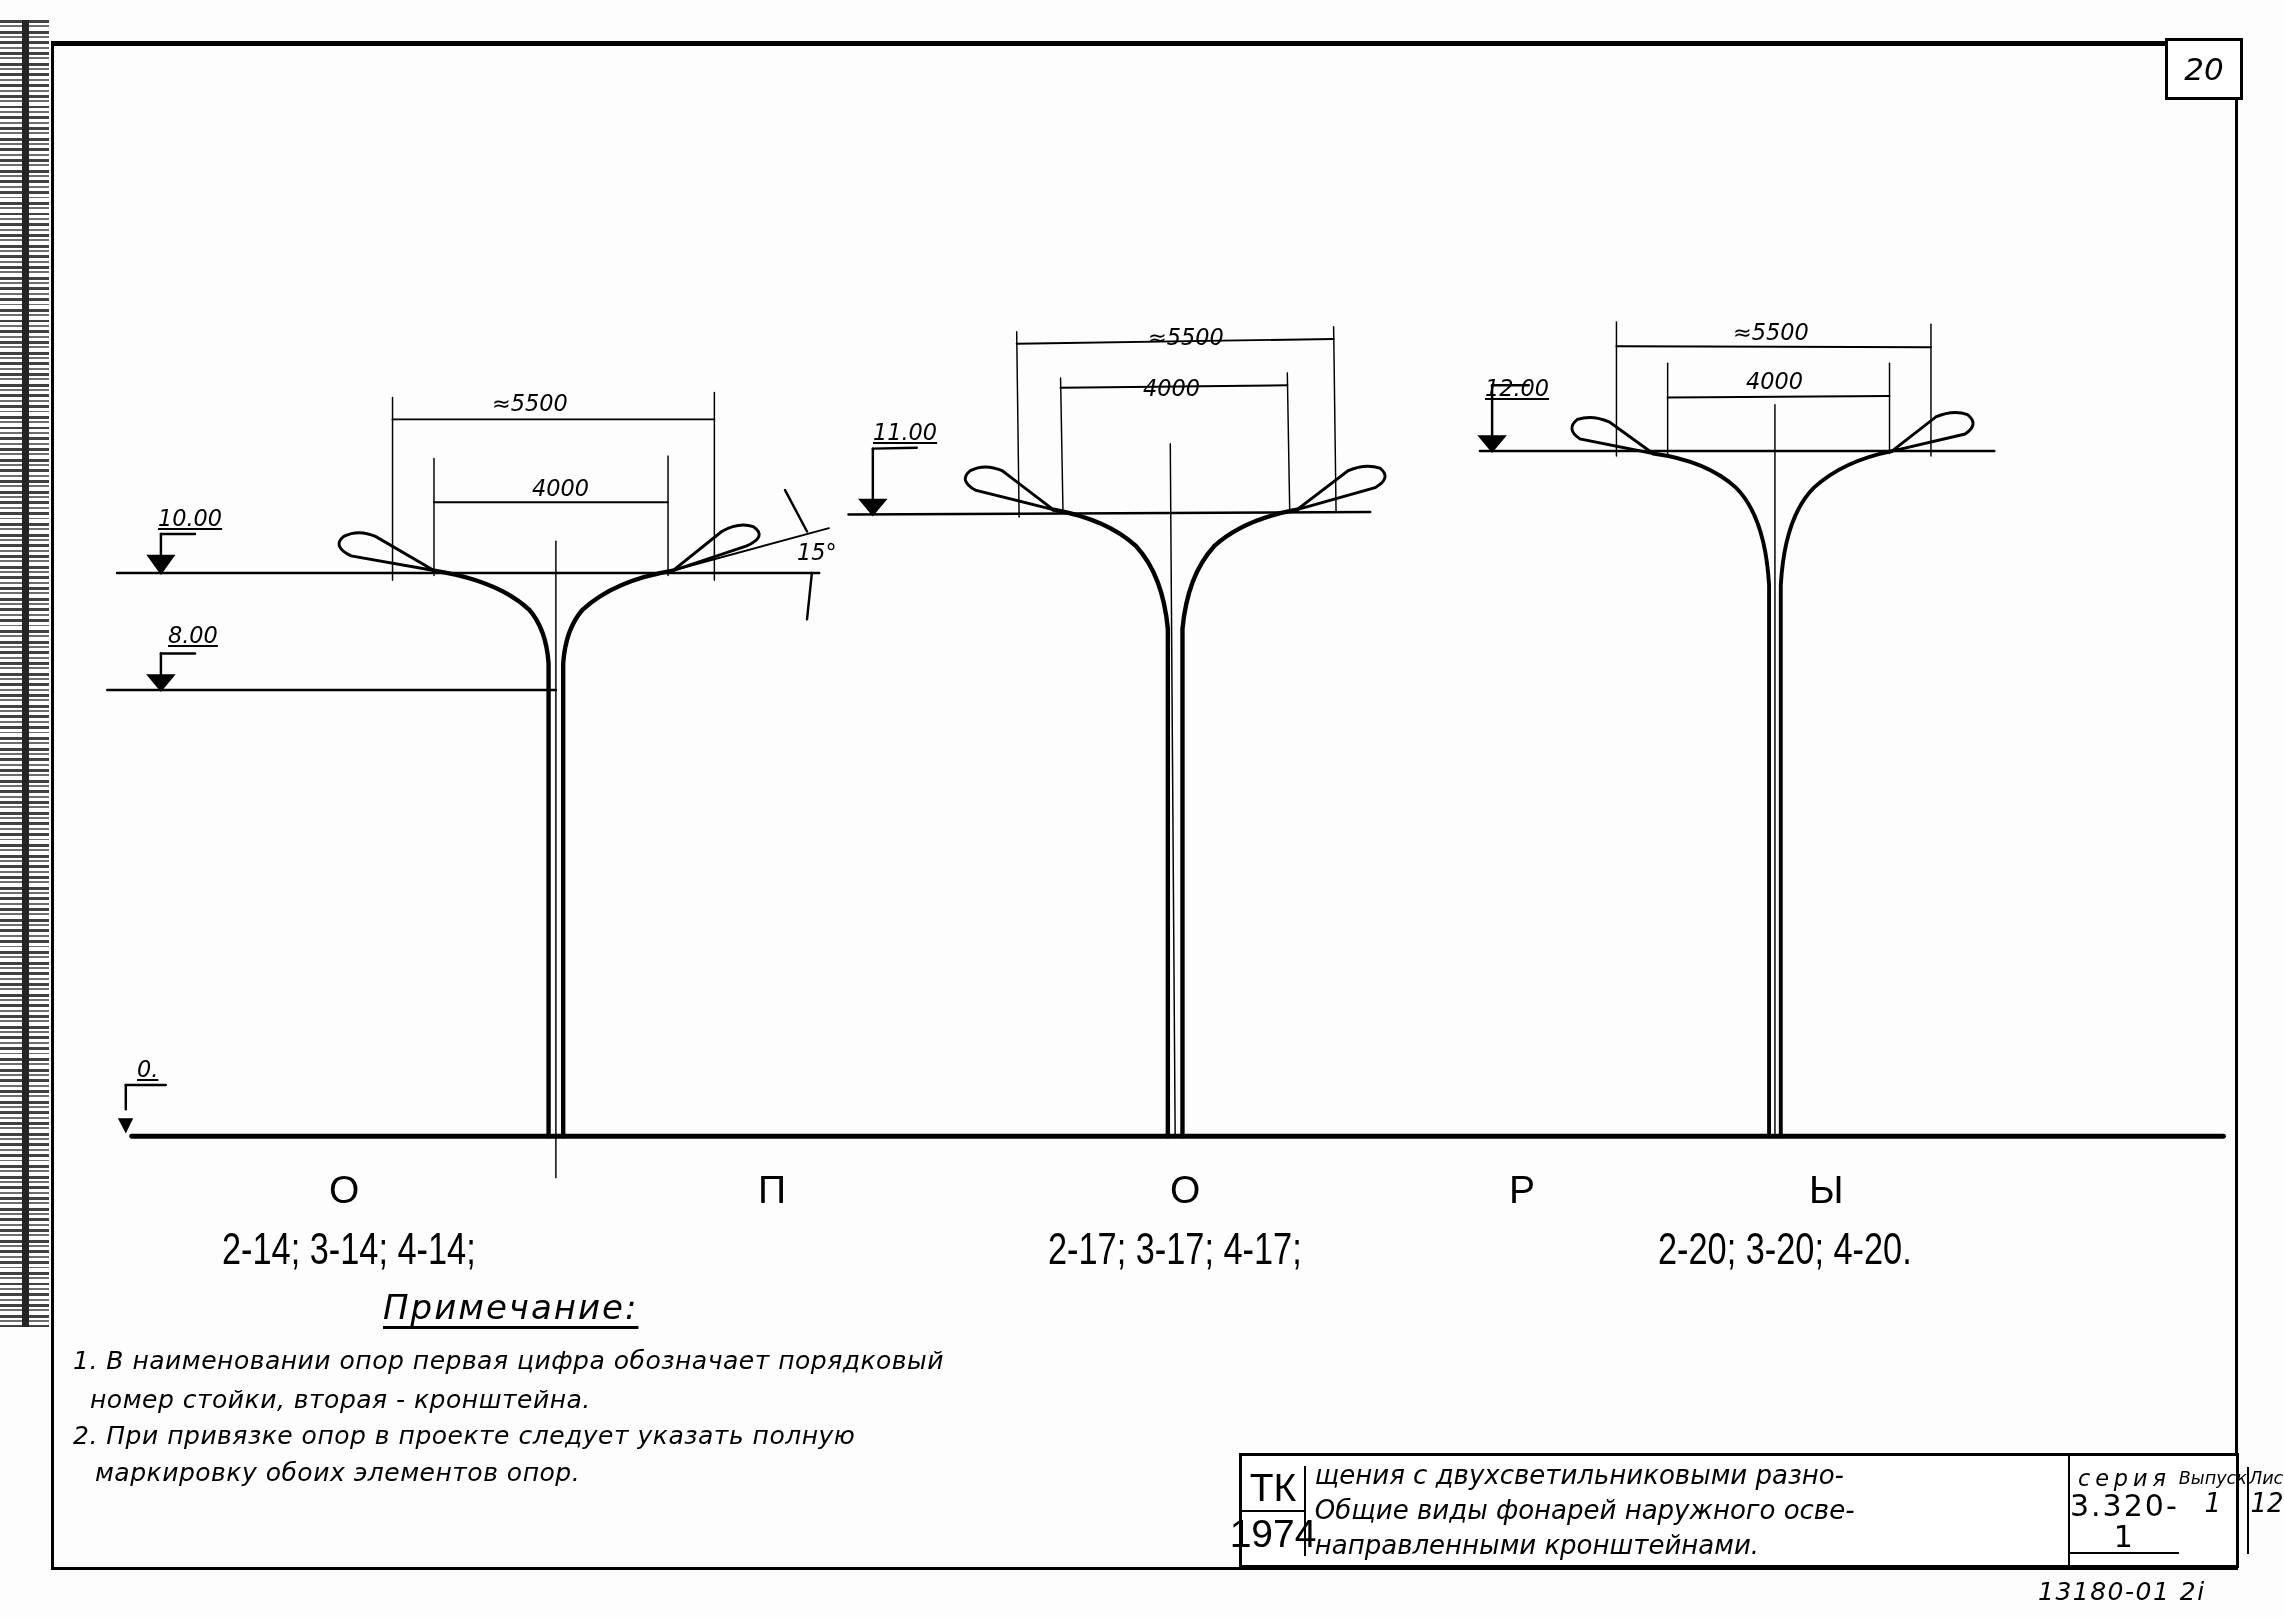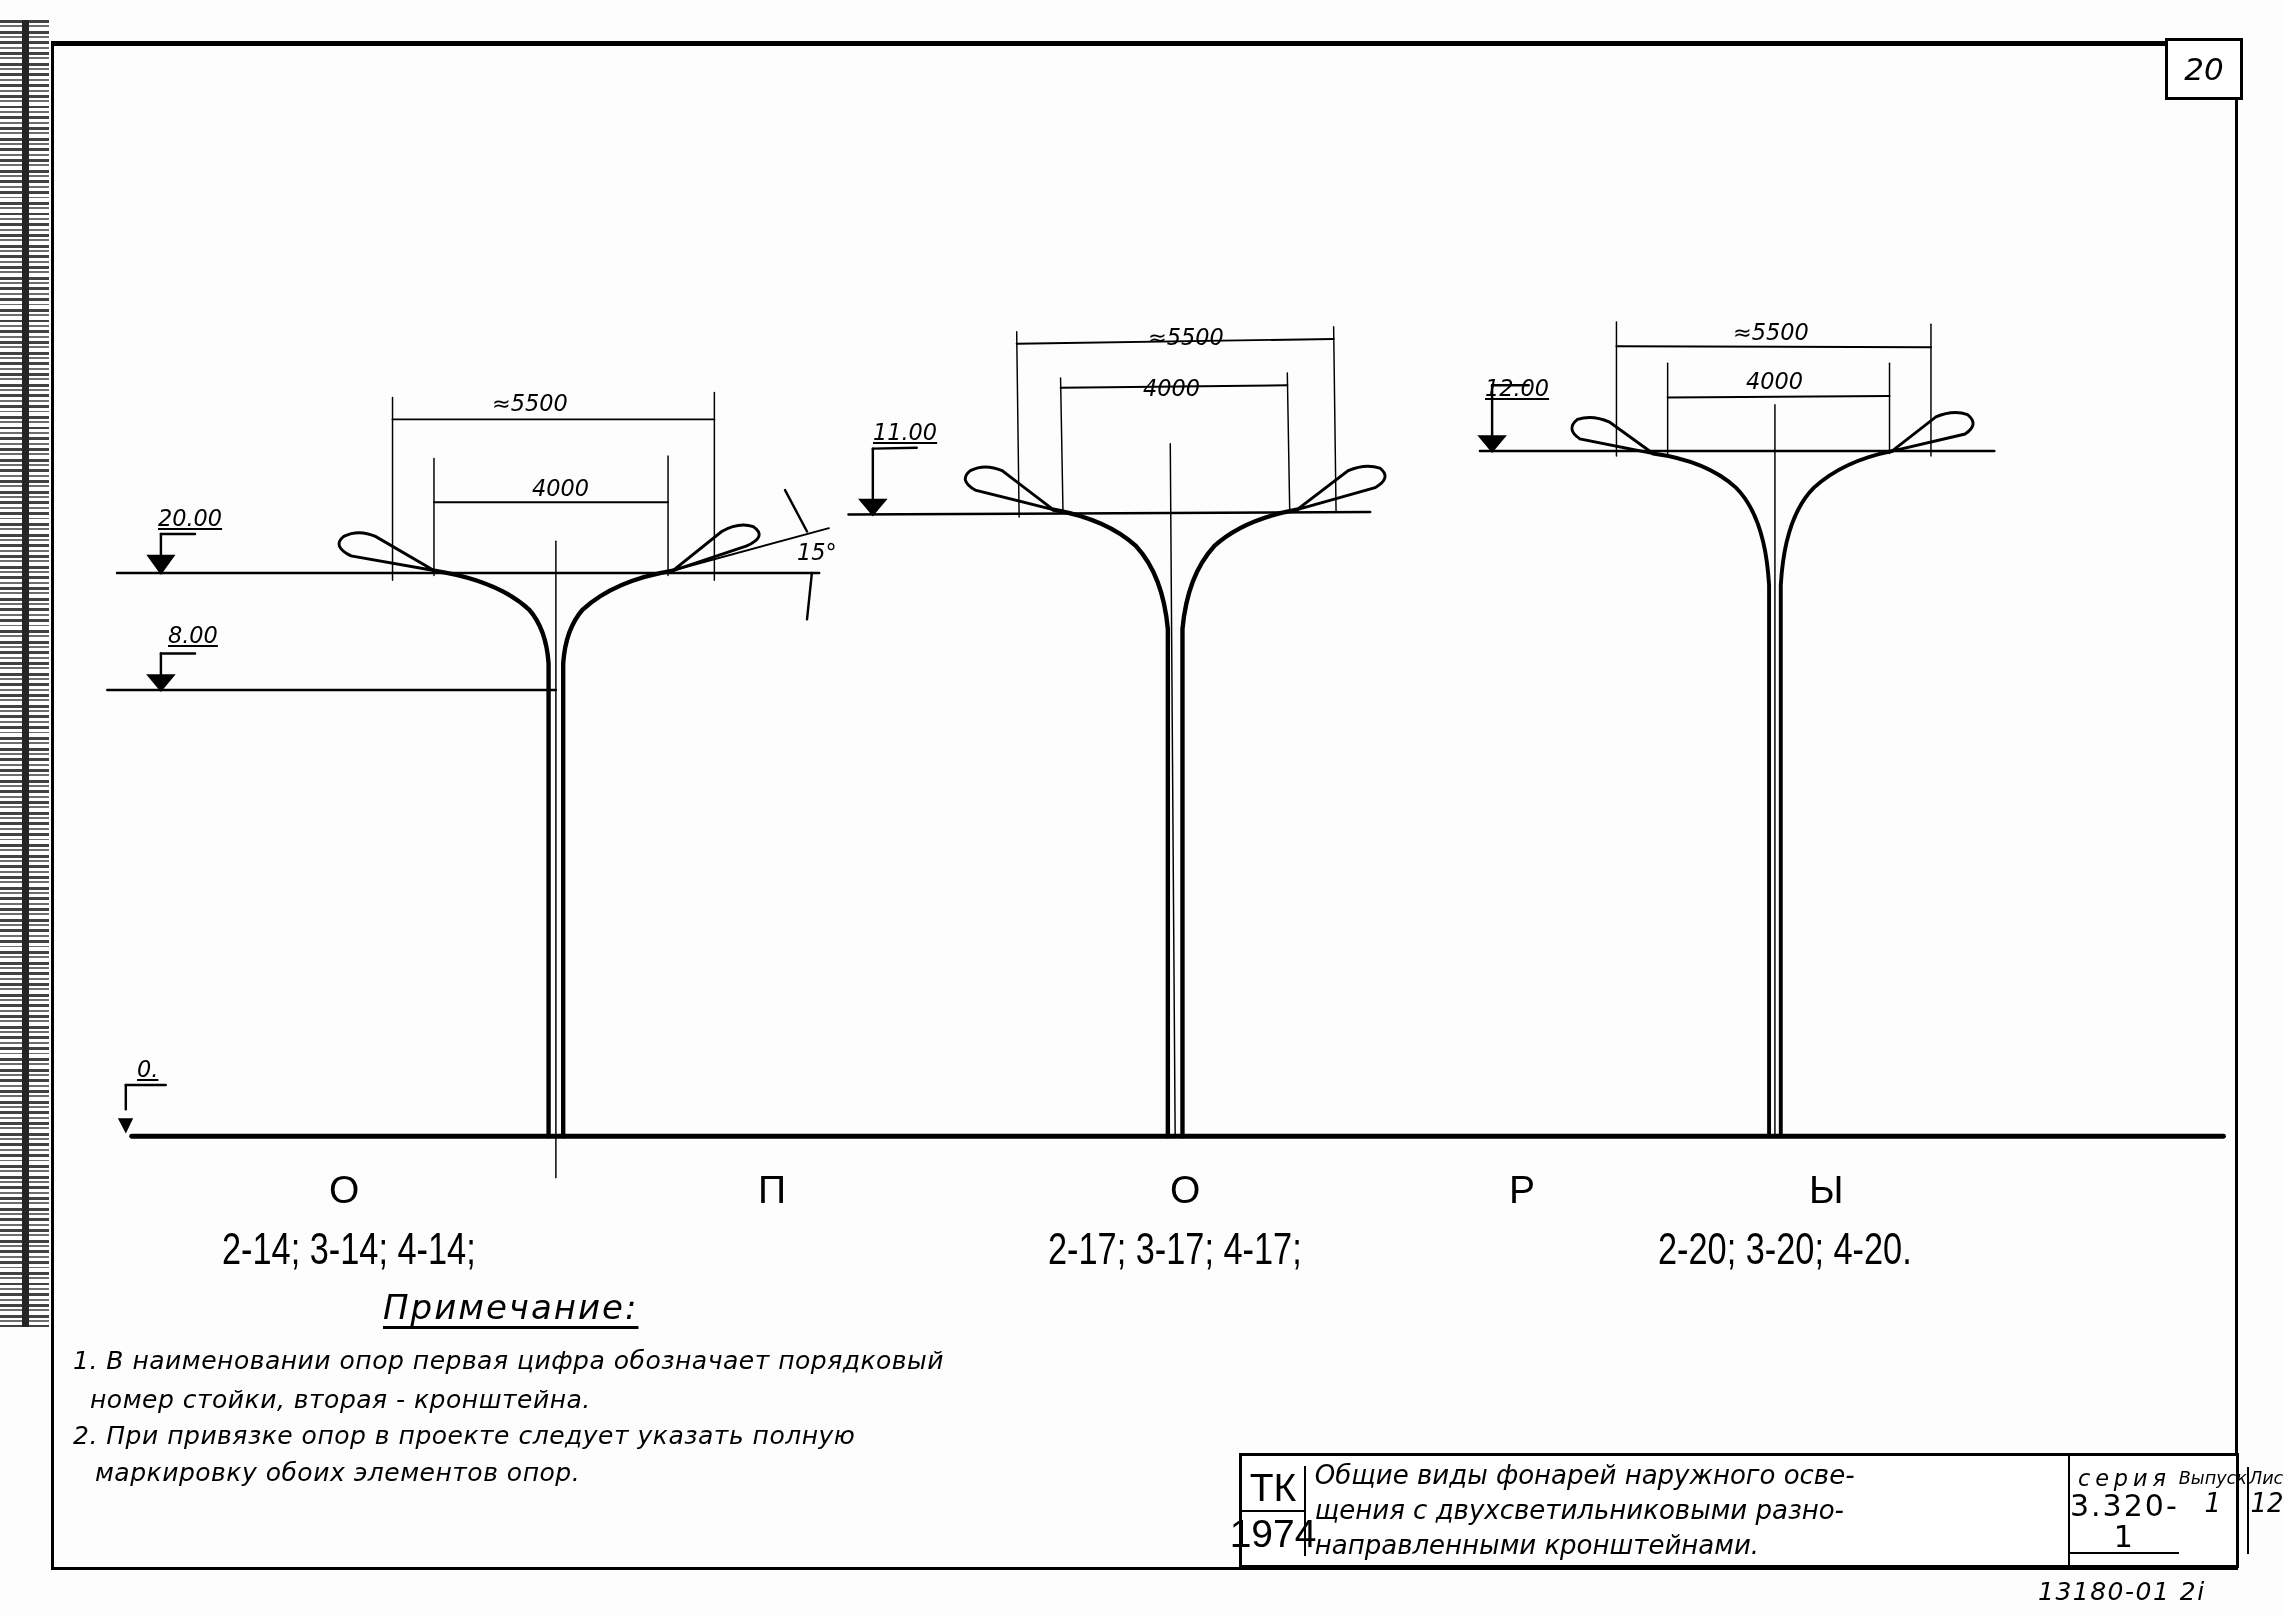--- a/index.html
+++ b/index.html
@@ -125,21 +125,21 @@
       <g>
         <line x1="258" y1="2225" x2="340" y2="2225" stroke-width="5"></line>
         <line x1="258" y1="2225" x2="258" y2="2275" stroke-width="5"></line>
         <path d="M245 2295 L270 2295 L258 2320 Z" stroke-width="4" fill="#000"></path>
       </g>
     </g>
   </svg>
 
   <div class="lbl dim" style="left:492px; top:390px;">≈5500</div>
   <div class="lbl dim" style="left:532px; top:475px;">4000</div>
-  <div class="lbl level" style="left:158px; top:505px;">20.00</div>
+  <div class="lbl level" style="left:158px; top:505px;">10.00</div>
   <div class="lbl level" style="left:168px; top:622px;">8.00</div>
   <div class="lbl dim" style="left:797px; top:539px;">15°</div>
 
   <div class="lbl dim" style="left:1148px; top:324px;">≈5500</div>
   <div class="lbl dim" style="left:1143px; top:375px;">4000</div>
   <div class="lbl level" style="left:873px; top:419px;">11.00</div>
 
   <div class="lbl dim" style="left:1733px; top:319px;">≈5500</div>
   <div class="lbl dim" style="left:1746px; top:368px;">4000</div>
   <div class="lbl level" style="left:1485px; top:375px;">12.00</div>
@@ -161,22 +161,22 @@
   <div class="note-line" style="left:90px; top:1385px;">номер стойки, вторая - кронштейна.</div>
   <div class="note-line" style="left:73px; top:1421px;">2. При привязке опор в проекте следует указать полную</div>
   <div class="note-line" style="left:95px; top:1458px;">маркировку обоих элементов опор.</div>
 
   <div class="title-block">
     <div class="tb-org">
       <div>ТК</div>
       <div>1974</div>
     </div>
     <div class="tb-title">
+      <div>щения с двухсветильниковыми разно-</div>
       <div>Общие виды фонарей наружного осве-</div>
-      <div>щения с двухсветильниковыми разно-</div>
       <div>направленными кронштейнами.</div>
     </div>
     <div class="tb-right">
       <div class="tb-series">
         <div class="k">серия</div>
         <div class="v">3.320-1</div>
       </div>
       <div class="tb-bottom">
         <div class="tb-cell">
           <div class="k">Выпуск</div>

